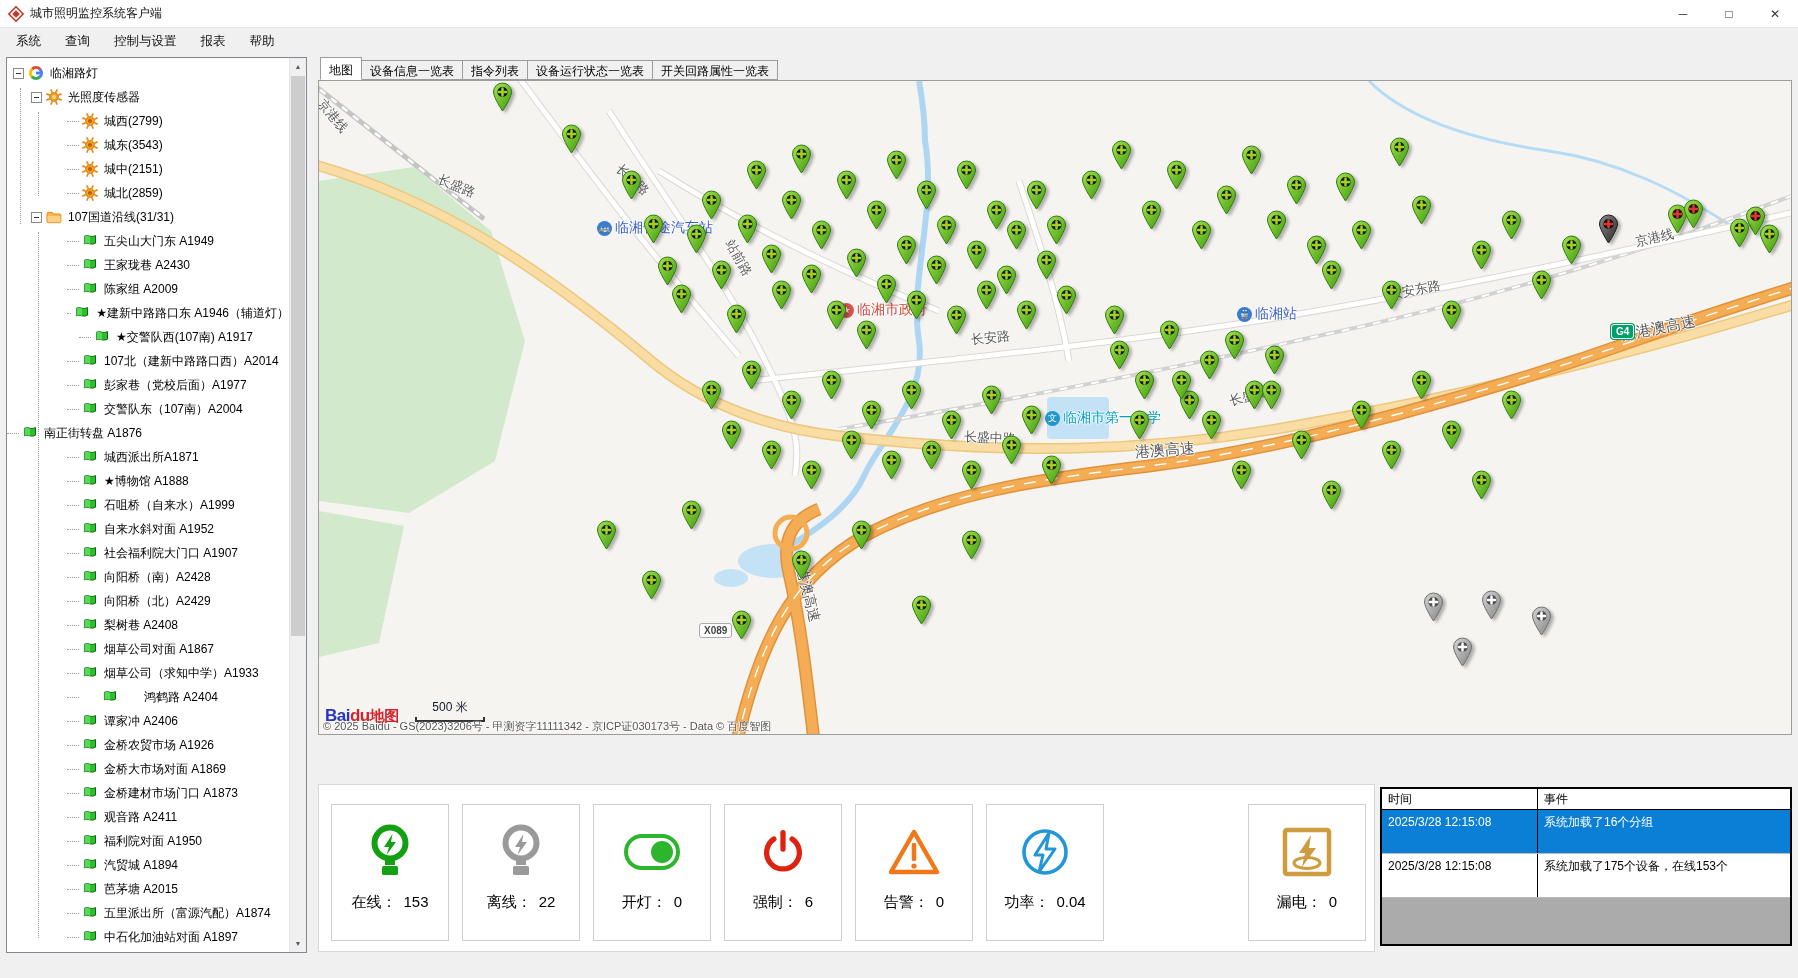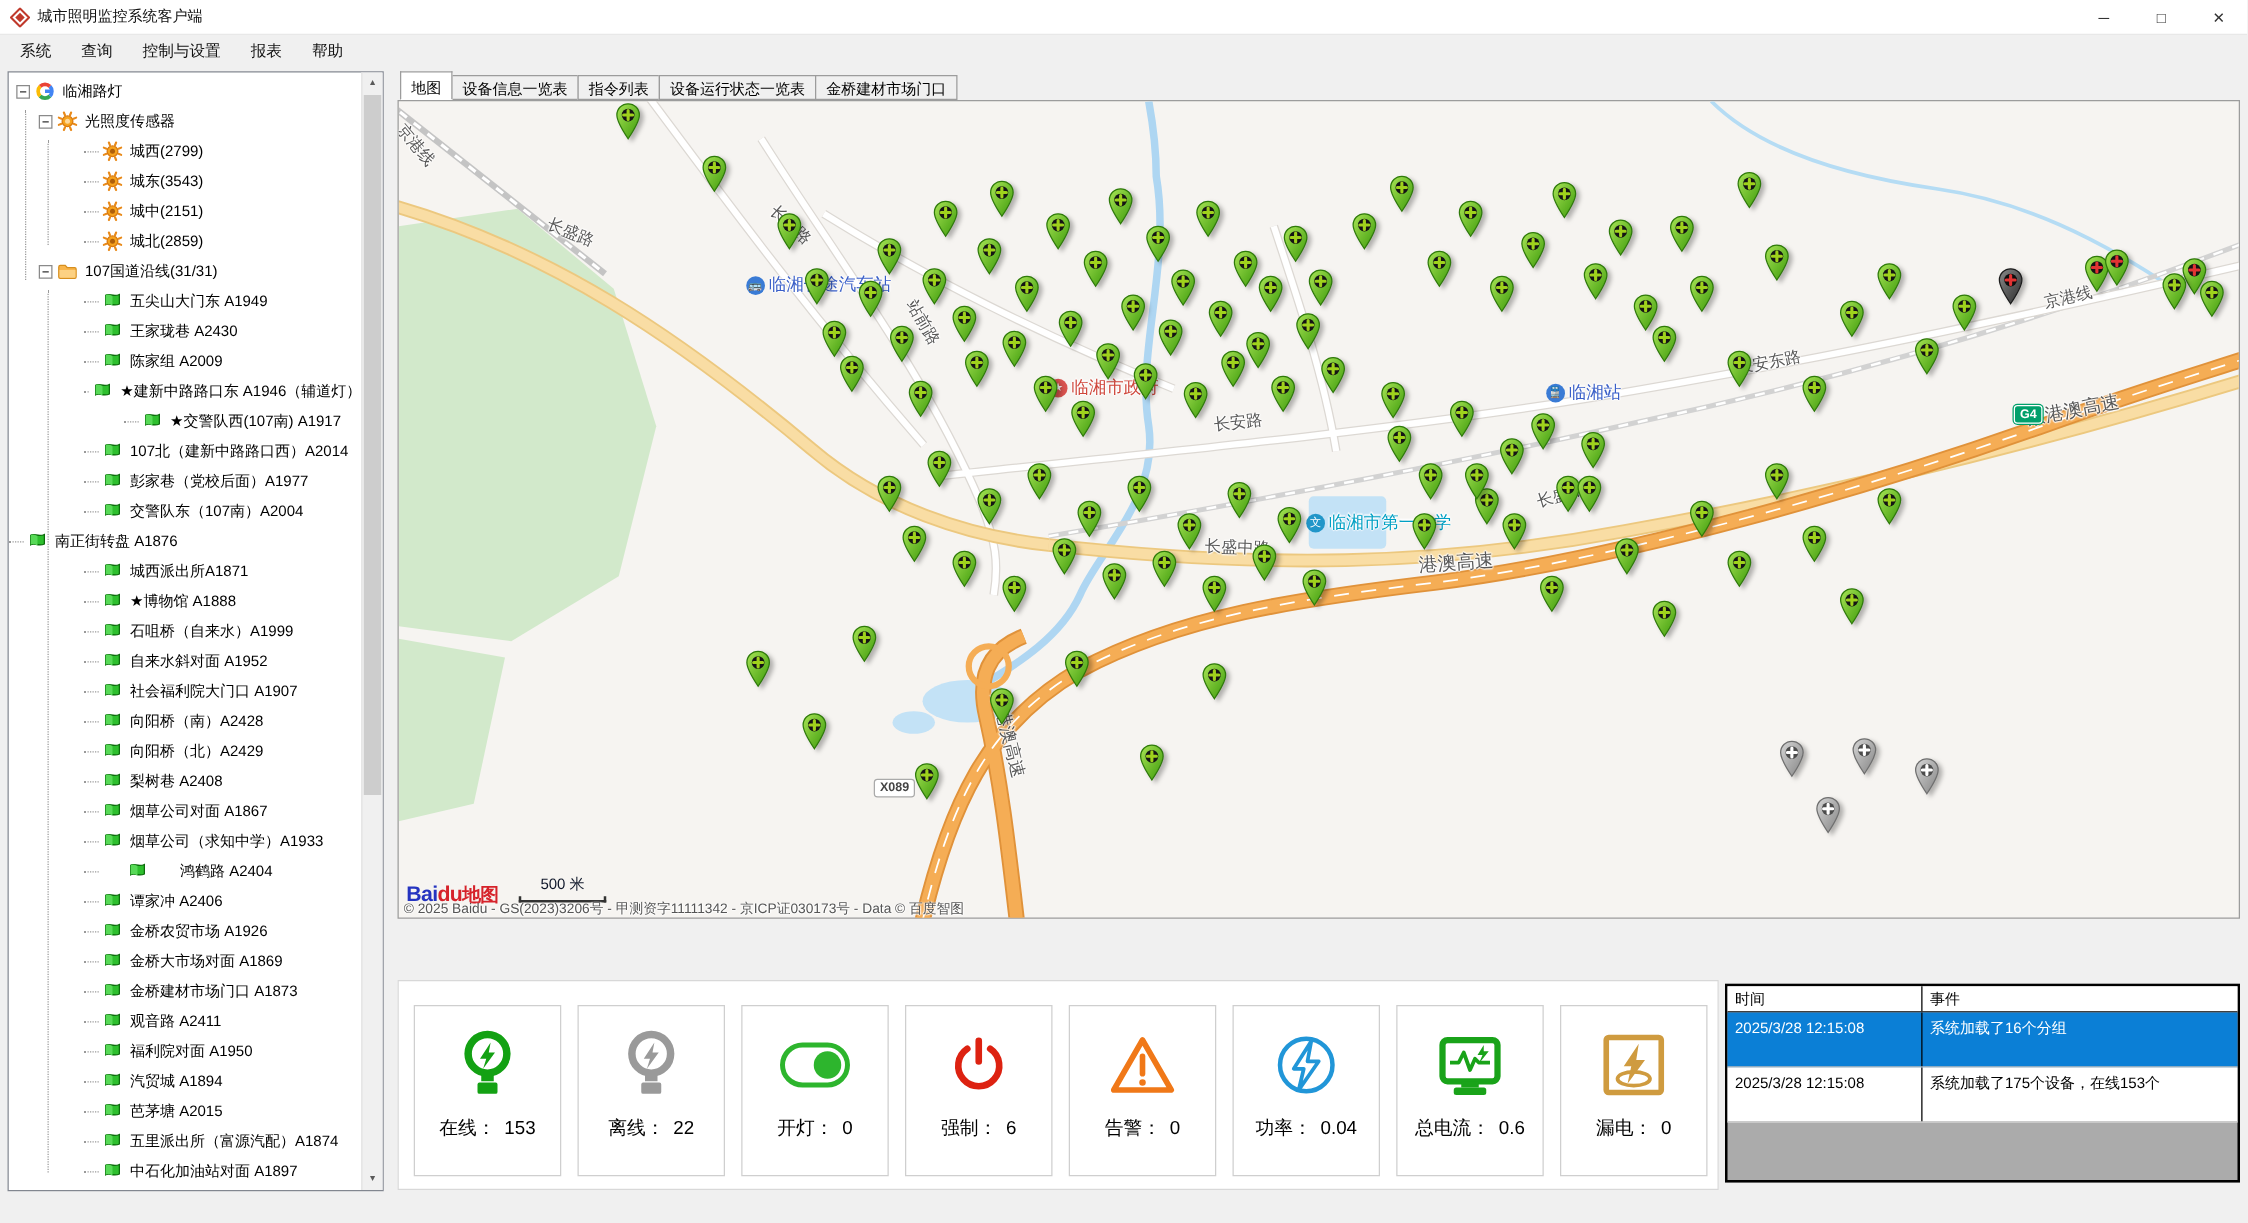--- a/index.html
+++ b/index.html
@@ -277,21 +277,21 @@
         <div class="tree-row" style="padding-left: 60px;">
           <span class="stub" style="width: 12px; margin-right: 3px;"></span>
           <span class="ticon">
             <svg viewBox="0 0 16 16" width="16" height="16">
       <path d="M2.5,3.2 C5.5,1.1 8.5,5.1 13.5,2.6 L13.5,10.2 C8.5,12.7 5.5,8.7 2.5,10.8 Z" fill="#2ebf2e" stroke="#0b6b0b" stroke-width="1"></path>
       <path d="M2.5,3.2 C4.5,1.9 6.2,3.0 8,3.9 L8,11.4 C6.2,10.4 4.5,9.4 2.5,10.8 Z" fill="#57d957"></path>
             </svg>
           </span>
           <span>★建新中路路口东 A1946（辅道灯）</span>
         </div>
-        <div class="tree-row" style="padding-left: 92px;">
+        <div class="tree-row" style="padding-left: 72px;">
           <span class="stub" style="width: 12px; margin-right: 3px;"></span>
           <span class="ticon">
             <svg viewBox="0 0 16 16" width="16" height="16">
       <path d="M2.5,3.2 C5.5,1.1 8.5,5.1 13.5,2.6 L13.5,10.2 C8.5,12.7 5.5,8.7 2.5,10.8 Z" fill="#2ebf2e" stroke="#0b6b0b" stroke-width="1"></path>
       <path d="M2.5,3.2 C4.5,1.9 6.2,3.0 8,3.9 L8,11.4 C6.2,10.4 4.5,9.4 2.5,10.8 Z" fill="#57d957"></path>
             </svg>
           </span>
           <span>★交警队西(107南) A1917</span>
         </div>
         <div class="tree-row" style="padding-left: 60px;">
@@ -553,21 +553,21 @@
   <div class="tguide" style="left: 13px; top: 30px; height: 136px;"></div>
       <div class="tguide" style="left: 31px; top: 54px; height: 84px;"></div>
       <div class="tguide" style="left: 31px; top: 174px; height: 706px;"></div>
     </div>
 
   <div class="tabstrip" id="mapTabs" style="left:320px; top:57px;">
       <span class="tab active">地图</span>
       <span class="tab">设备信息一览表</span>
       <span class="tab">指令列表</span>
       <span class="tab">设备运行状态一览表</span>
-      <span class="tab">金桥建材市场门口</span>
+      <span class="tab">开关回路属性一览表</span>
     </div>
 
   <div class="map-area">
     <svg class="map-base" width="1474" height="655" viewBox="0 0 1474 655">
       <defs>
         <linearGradient id="pg-g" x1="0" y1="0" x2="1" y2="1">
           <stop offset="0" stop-color="#a8e455"></stop>
             <stop offset="1" stop-color="#3c9a0a"></stop>
         </linearGradient>
         <linearGradient id="pg-e" x1="0" y1="0" x2="1" y2="1">
@@ -1338,32 +1338,20 @@
       </div>
       <div class="card" style="left: 667px;">
         <div class="card-icon">
           <svg width="56" height="56" viewBox="0 0 56 56">
      <circle cx="28" cy="28" r="21" fill="none" stroke="#2196d8" stroke-width="3.6"></circle>
      <path d="M32,9 L18,31 L26,31 L22,48 L38,25 L29,25 Z" fill="none" stroke="#2196d8" stroke-width="3" stroke-linejoin="round"></path>
           </svg>
         </div>
         <div class="card-text"><span class="l">功率：</span><span class="v">0.04</span></div>
       </div>
-      <div class="card" style="left: 798px;">
-        <div class="card-icon">
-          <svg width="58" height="56" viewBox="0 0 58 56">
-     <rect x="7" y="8" width="44" height="33" rx="4" fill="#fff" stroke="#19a319" stroke-width="5"></rect>
-     <path d="M13,26 h7 l4,-8 5,14 4,-9 3,3 h9" fill="none" stroke="#19a319" stroke-width="3" stroke-linejoin="round"></path>
-     <path d="M40,12 L35,20 L39,20 L36,27 L44,17 L40,17 Z" fill="#19a319"></path>
-     <rect x="22" y="41" width="14" height="5" fill="#19a319"></rect>
-     <rect x="16" y="46" width="26" height="6" rx="2" fill="#19a319"></rect>
-          </svg>
-        </div>
-        <div class="card-text"><span class="l">总电流：</span><span class="v">0.6</span></div>
-      </div>
       <div class="card" style="left: 929px;">
         <div class="card-icon">
           <svg width="56" height="56" viewBox="0 0 56 56">
      <rect x="6" y="6" width="44" height="44" rx="2" fill="none" stroke="#cf9b3f" stroke-width="4.5"></rect>
      <ellipse cx="28" cy="39" rx="13" ry="5.5" fill="none" stroke="#cf9b3f" stroke-width="3"></ellipse>
      <path d="M32,11 L20,29 L26,29 L23,43 L37,24 L30,24 Z" fill="#cf9b3f"></path>
           </svg>
         </div>
         <div class="card-text"><span class="l">漏电：</span><span class="v">0</span></div>
       </div>

